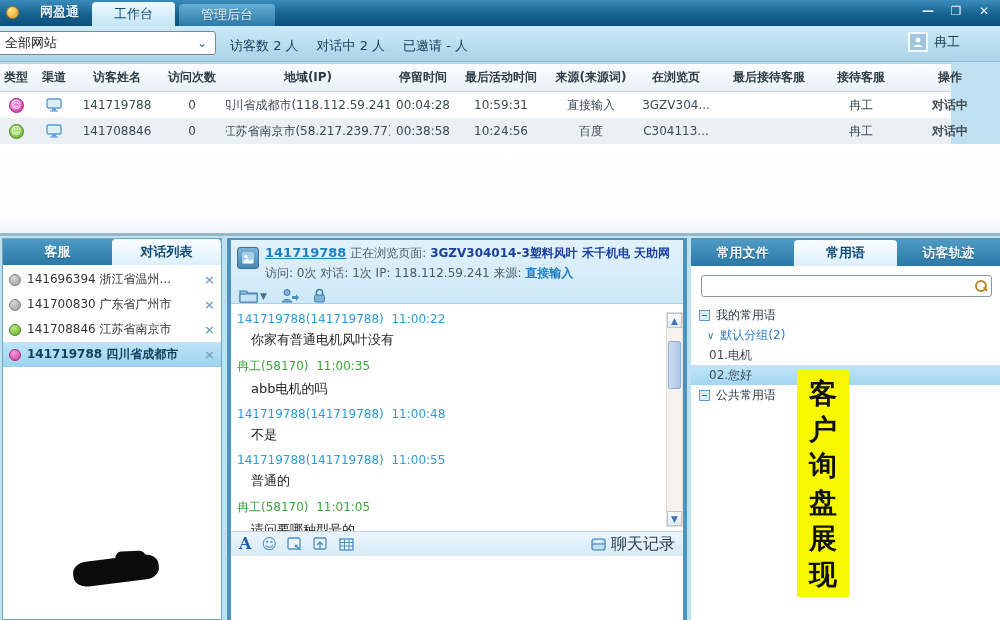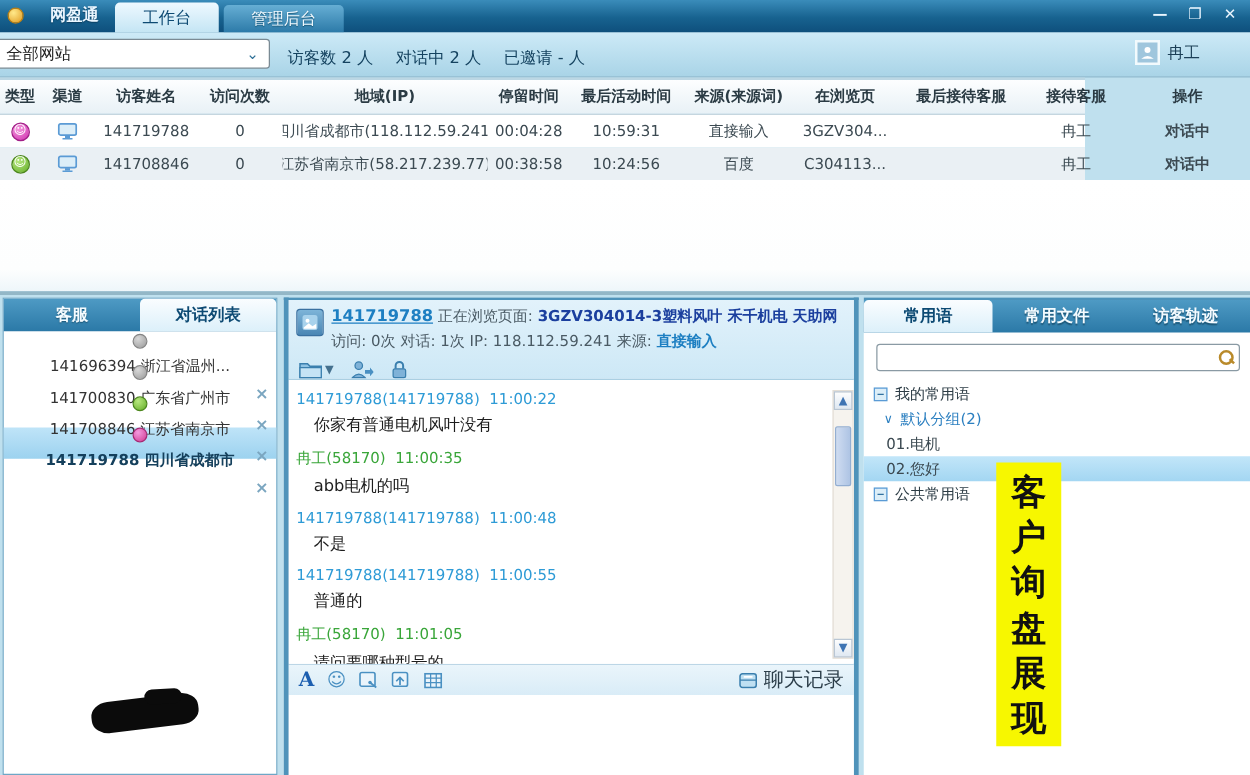--- a/index.html
+++ b/index.html
@@ -28,21 +28,21 @@
              background:linear-gradient(180deg,#cdeaf7 0%,#a9d4e7 100%); border-bottom:1px solid #8fb9ce; }
   .site-select { position:absolute; left:-4px; top:5px; width:220px; height:24px; background:#fff;
                  border:1px solid #7a8a94; border-radius:3px; display:flex; align-items:center;
                  padding:0 8px; font-size:13px; color:#222; }
   .site-select .chev { margin-left:auto; color:#2d6f96; font-size:12px; }
   .stats { position:absolute; left:230px; top:11px; display:flex; gap:18px; font-size:13px; color:#14425f; }
   .agent-box { position:absolute; right:40px; top:6px; display:flex; align-items:center; gap:6px; font-size:13px; color:#1c3f57; }
   .agent-ic { width:20px; height:20px; background:#9fc6dd; border:2px solid #f2fafd; display:flex; align-items:center; justify-content:center; }
 
   
-  .vtable { position:absolute; left:0; top:62px; width:868px; }
+  .vtable { position:absolute; left:0; top:62px; width:951px; }
   .vrow { display:grid; grid-template-columns:32px 44px 82px 68px 164px 66px 90px 90px 80px 106px 78px 100px; }
   .vhead { height:30px; background:linear-gradient(180deg,#fdfeff,#e8f1f6); border-top:2px solid #bcd7e4; border-bottom:1px solid #c5d6df; }
   .vhead .cell { font-size:12px; color:#2b3b44; font-weight:bold; }
   .cell { display:flex; align-items:center; justify-content:center; overflow:hidden; white-space:nowrap; height:100%; }
   .vr { height:26px; background:#fff; }
   .vr.alt { background:#eaf0f4; }
   .vr .cell { font-size:12px; color:#3c4a52; }
   .page-link { color:#2b8fd0; cursor:pointer; }
   .action-busy { color:#d92b1f; font-weight:bold; }
   .status-dot { width:15px; height:15px; border-radius:50%; display:flex; align-items:center; justify-content:center;
@@ -57,21 +57,21 @@
   
   .ptabs { height:26px; display:flex; align-items:flex-end; background:linear-gradient(180deg,#4e9ac4,#2b79a7); }
   .ptab { flex:1; height:26px; display:flex; align-items:center; justify-content:center; font-size:13px; font-weight:bold;
           color:#f4fbff; text-shadow:0 1px 1px #1c5676; border-radius:4px 4px 0 0; }
   .ptab.active { background:linear-gradient(180deg,#fafdff,#dcf0fa); color:#0d4a73; text-shadow:none; }
 
   
   .left-panel { position:absolute; left:2px; top:238px; width:220px; height:382px; background:#fff;
                 border:1px solid #6ea7c6; }
   .dlg-list { padding-top:2px; }
-  .dlg-item { height:25px; display:flex; align-items:center; padding:0 6px; gap:6px; font-size:12px; color:#333;flex-direction:column; }
+  .dlg-item { height:25px; display:flex; align-items:center; padding:0 6px; gap:6px; font-size:12px; color:#333; }
   .dlg-item.selected { background:linear-gradient(180deg,#bfe4f8,#9cd2ef); font-weight:bold; color:#15405c; }
   .dot { width:12px; height:12px; border-radius:50%; flex:0 0 auto; }
   .dot.gray  { background:radial-gradient(circle at 35% 30%,#d8d8d8,#9a9a9a); border:1px solid #848484; }
   .dot.green { background:radial-gradient(circle at 35% 30%,#b7e87e,#64ad28); border:1px solid #4c871d; }
   .dot.pink  { background:radial-gradient(circle at 35% 30%,#f49ade,#d03a92); border:1px solid #a82873; }
   .dlg-x { margin-left:auto; color:#7ba6c0; font-size:13px; font-weight:bold; cursor:pointer; }
   .scribble { position:absolute; left:73px; top:558px; width:86px; height:25px; background:#0b0b0b;
               border-radius:14px/11px; transform:rotate(-7deg); }
   .scribble:after { content:""; position:absolute; left:44px; top:-5px; width:30px; height:12px;
                     background:#0b0b0b; border-radius:8px; transform:rotate(4deg); }
@@ -382,22 +382,22 @@
         </svg>
       <span>聊天记录</span>
     </span>
   </div>
 
   <textarea class="chat-input" style=""></textarea>
 </div>
 
 <div class="right-panel">
   <div class="ptabs">
+    <div class="ptab">常用文件</div>
     <div class="ptab active">常用语</div>
-    <div class="ptab">常用文件</div>
     <div class="ptab">访客轨迹</div>
   </div>
   <div class="search-row">
     <div class="search-box">
       <input type="text" style="">
       <span class="mag"></span>
     </div>
   </div>
   <div class="tree">
     <div class="tree-row grp">

